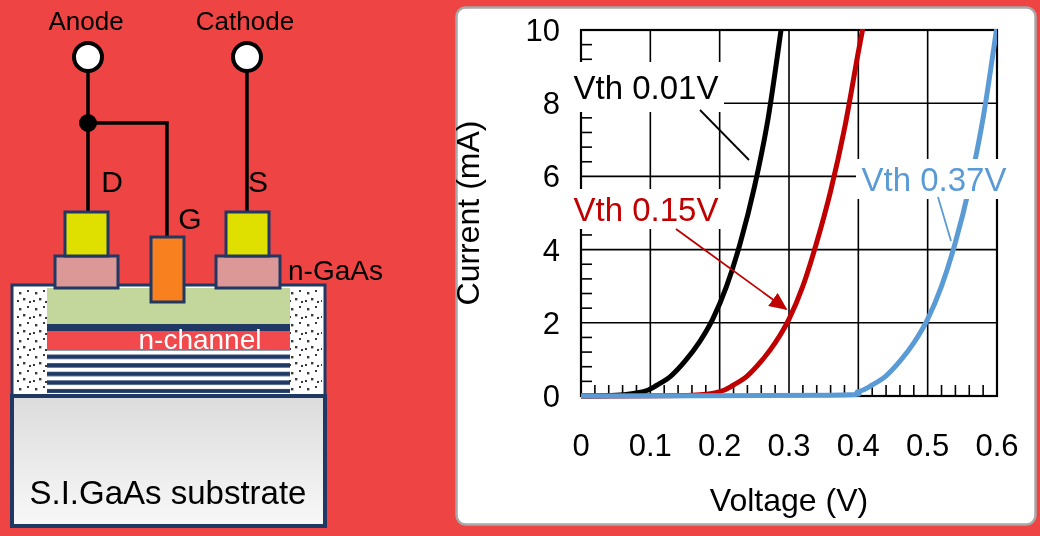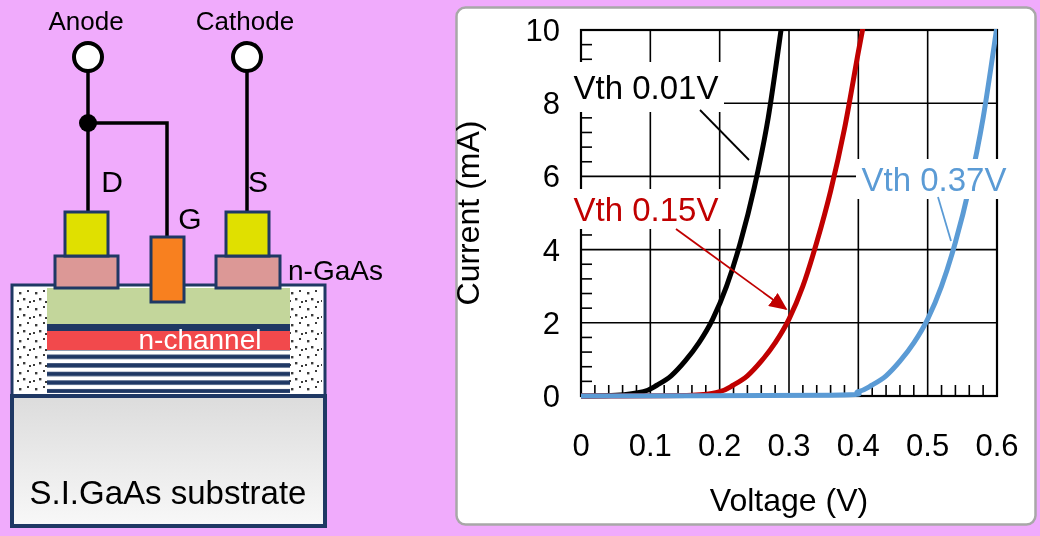--- a/index.html
+++ b/index.html
@@ -1,16 +1,16 @@
 <!DOCTYPE html>
 <html><head>
 <meta charset="utf-8">
 <style>
   html,body{margin:0;padding:0;background:#ffffff;}
-  .stage{position:relative;width:1040px;height:536px;background:#f0abfc;overflow:hidden;
+  .stage{position:relative;width:1040px;height:536px;background:#ef4444;overflow:hidden;
          font-family:"Liberation Sans",sans-serif;}
   svg{position:absolute;top:0;left:0;}
   text{font-family:"Liberation Sans",sans-serif;}
 </style>
 </head>
 <body>
 
 <div class="stage">
 
   <svg width="456" height="536" viewBox="0 0 456 536">

